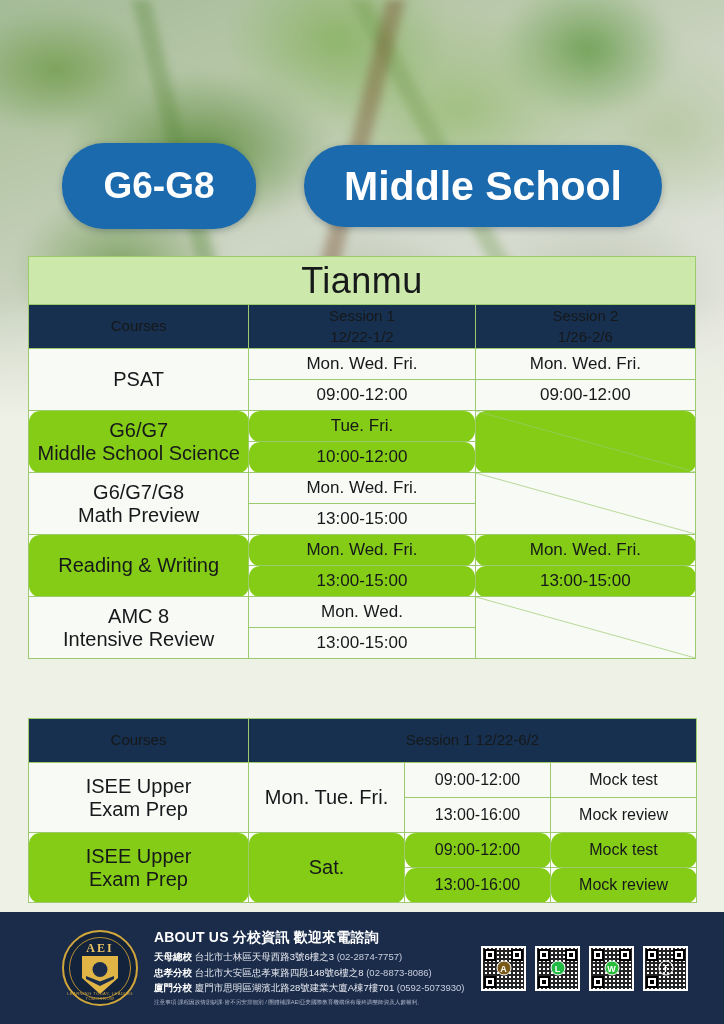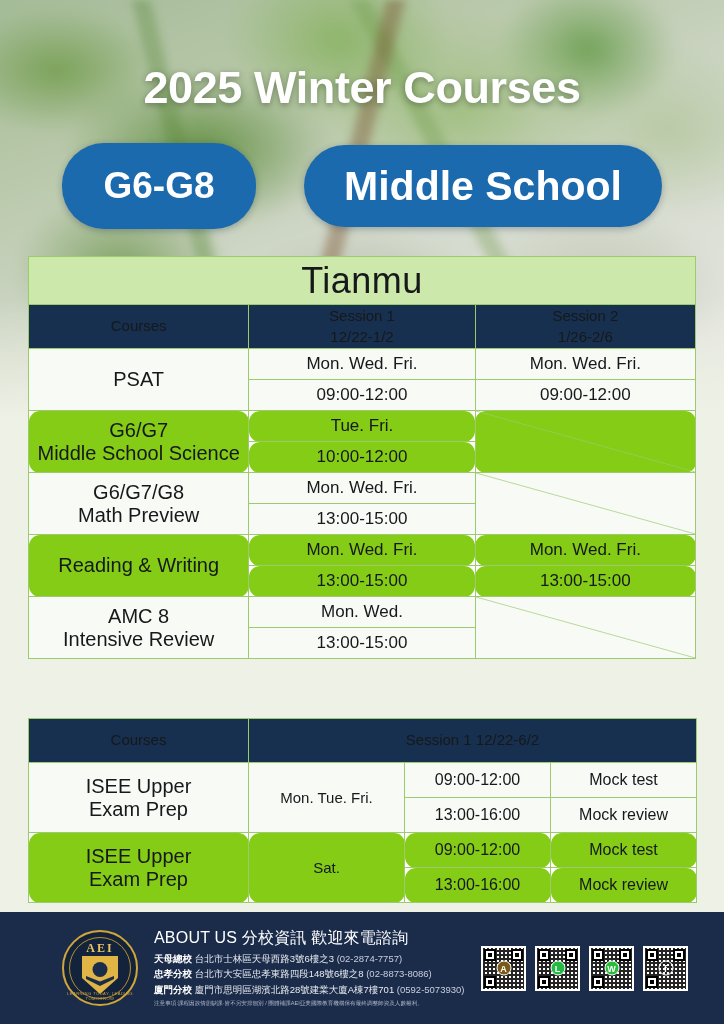--- a/index.html
+++ b/index.html
@@ -131,21 +131,21 @@
   .slash { position: relative; }
   .slash svg { position: absolute; inset: 0; width: 100%; height: 100%; display: block; }
 
   
   .b-course { width: 220px; }
   .b-days   { width: 156px; }
   .b-time   { width: 146px; }
   .b-note   { width: 146px; }
   .b-hdrwide { font-size: 15px; }
   .b-cell { font-size: 16px; height: 35px; }
-  .b-days-cell { font-size: 15px; margin-top: 20px; }
+  .b-days-cell { font-size: 20px; margin-top: 20px; }
 
   
   .footer {
     position: absolute; left: 0; bottom: 0;
     width: 724px; height: 112px;
     background: #1b2c4b;
     display: flex; align-items: center;
   }
   .logo {
     position: relative;
@@ -189,21 +189,21 @@
     letter-spacing: .4px;
   }
 
   .about {
     margin-left: 16px;
     color: #ffffff;
     flex: 0 0 auto;
     width: 300px;
   }
   .about-title {
-    font-size: 16px; font-weight: 400; margin-bottom: 2px;
+    font-size: 14px; font-weight: 700; margin-bottom: 2px;
     letter-spacing: .2px;
   }
   .about-line {
     font-size: 9.5px; line-height: 1.62; color: #e8eaf0; white-space: nowrap;
   }
   .about-line b { font-weight: 700; color: #ffffff; }
   .about-line .tel { color: #c9cedd; }
   .about-note {
     font-size: 5.6px; color: #aeb6c8; margin-top: 3px; white-space: nowrap;
   }
@@ -251,21 +251,20 @@
 <body>
 
 <div class="poster">
 
   <div class="hero">
     <div class="hero-bg"></div>
     <div class="hero-needles"></div>
     <div class="hero-fade"></div>
   </div>
 
-  <div class="title">2025 Winter Courses</div>
 
   <div class="pill-row">
     <div class="pill pill-grade">G6-G8</div>
     <div class="pill pill-level">Middle School</div>
   </div>
 
   <div class="sheet-a">
     <table class="grid">
       <colgroup>
         <col class="c-course">

